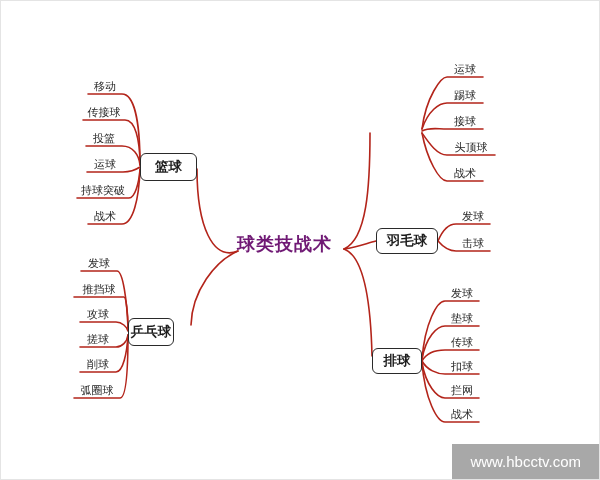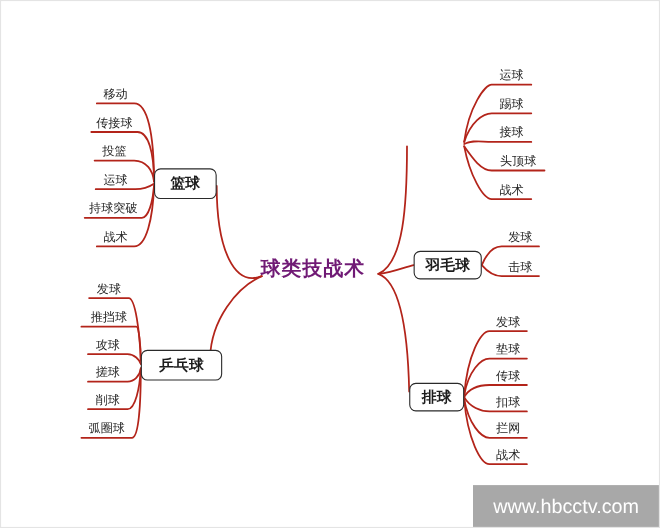--- a/index.html
+++ b/index.html
@@ -10,21 +10,21 @@
   }
   .banner-top{
     position:absolute;left:10px;top:8px;
     background:var(--banner-red,#e53c2e);color:#fff;
     font-size:15px;font-weight:bold;letter-spacing:.5px;
     padding:6px 13px;line-height:1;
   }
   .banner-bottom{
     position:absolute;right:0;bottom:0;
     background:var(--banner-gray,#a8a8a8);color:#fff;
-    font-size:18px;padding:10px 18px;line-height:1;
+    font-size:15px;padding:10px 18px;line-height:1;
   }
   .center-title{
     position:absolute;left:236px;top:231px;
     font-size:18px;font-weight:bold;color:#701a75;letter-spacing:1px;
   }
   .node{
     position:absolute;display:flex;align-items:center;justify-content:center;
     background:#fff;border:1.6px solid #2a2a2a;border-radius:6px;
     font-weight:bold;font-size:13.5px;color:#1c1c1c;box-sizing:border-box;
   }
@@ -77,21 +77,21 @@
     <path d="M421 360 C426 369 436 373 444 373 L478 373"></path>
     <path d="M421 362 C425 384 436 397 444 397 L478 397"></path>
     <path d="M421 362 C424 398 436 421 444 421 L478 421"></path>
   </svg>
 
   <div class="banner-bottom">www.hbcctv.com</div>
 
   <div class="center-title">球类技战术</div>
 
   <div class="node" style="left:139px;top:152px;width:57px;height:28px;">篮球</div>
-  <div class="node" style="left:127px;top:317px;width:74px;height:28px;">乒乓球</div>
+  <div class="node" style="left:127px;top:317px;width:46px;height:28px;">乒乓球</div>
   <div class="node" style="left:375px;top:227px;width:62px;height:26px;">羽毛球</div>
   <div class="node" style="left:371px;top:347px;width:50px;height:26px;">排球</div>
 
   <div class="leaf" style="left:87px;top:78px;width:34px;">移动</div>
   <div class="leaf" style="left:82px;top:104px;width:42px;">传接球</div>
   <div class="leaf" style="left:85px;top:130px;width:36px;">投篮</div>
   <div class="leaf" style="left:86px;top:156px;width:36px;">运球</div>
   <div class="leaf" style="left:76px;top:182px;width:52px;">持球突破</div>
   <div class="leaf" style="left:87px;top:208px;width:34px;">战术</div>
 

